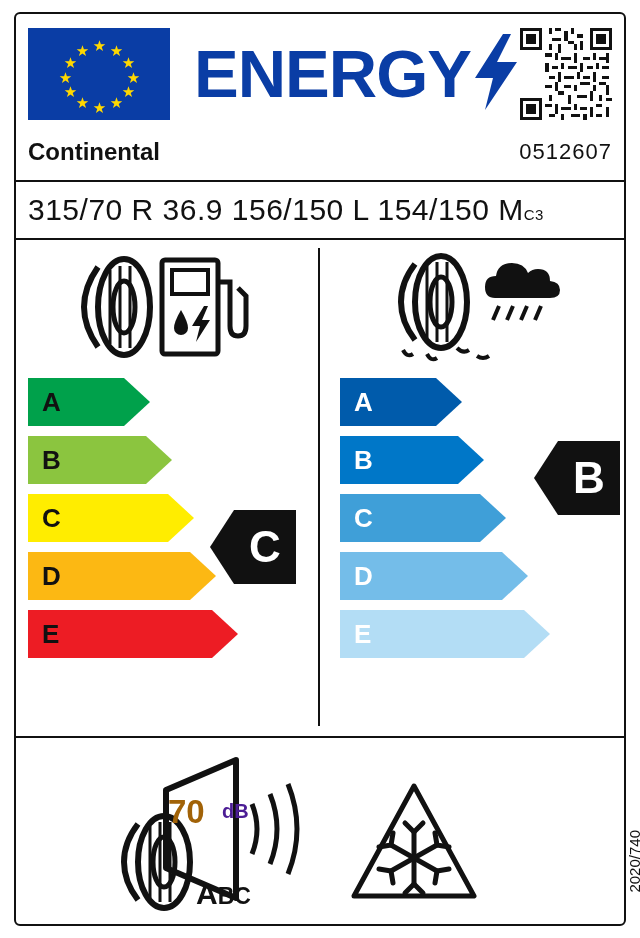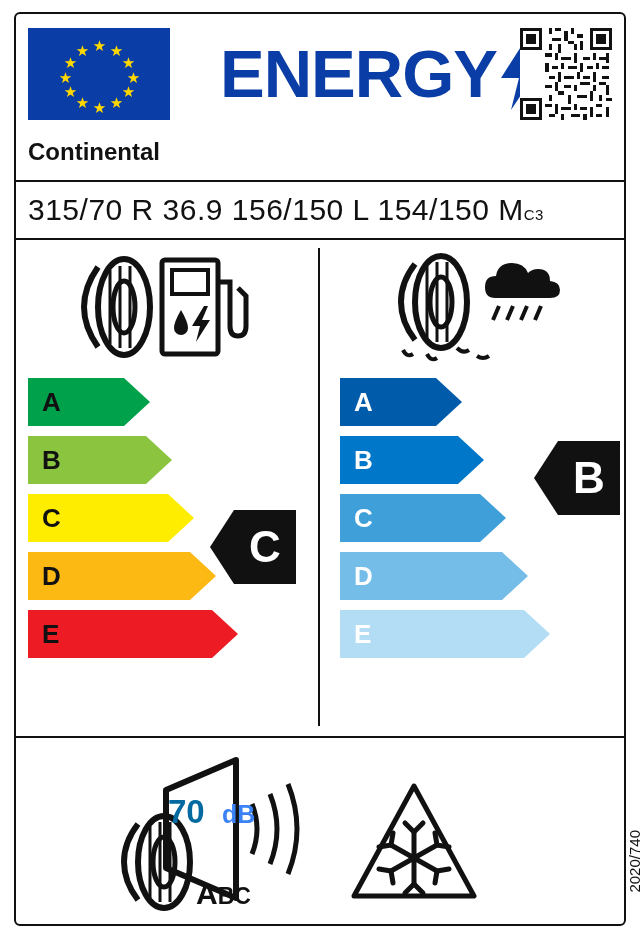--- a/index.html
+++ b/index.html
@@ -43,21 +43,21 @@
     font-size: 15px;
     line-height: 15px;
     width: 15px; height: 15px;
     text-align: center;
   }
   .energy-word {
     font-size: 67px;
     font-weight: bold;
     color: #0a3da5;
     letter-spacing: -1px;
-    margin-left: 50px;
+    margin-left: 24px;
     line-height: 70px;
     font-family: "Liberation Sans", sans-serif;
   }
   .bolt {
     margin-left: 2px;
     flex: none;
   }
   .qr {
     position: absolute;
     right: 0; top: 0;
@@ -184,28 +184,28 @@
   .noise-wrap {
     position: absolute;
     left: 120px; top: 756px;
     width: 220px; height: 160px;
   }
   .db-value {
     position: absolute;
     left: 168px; top: 793px;
     font-size: 33px;
     font-weight: bold;
-    color: #0369a1;
+    color: #a16207;
   }
   .db-unit {
     position: absolute;
     left: 222px; top: 800px;
-    font-size: 25px;
-    font-weight: bold;
-    color: #3b82f6;
+    font-size: 20px;
+    font-weight: bold;
+    color: #4c1d95;
   }
   .noise-class {
     position: absolute;
     left: 196px; top: 877px;
     font-size: 30px;
     font-weight: bold;
     color: #111;
   }
   .noise-class .dim {
     font-size: 23px;
@@ -332,20 +332,21 @@
             <rect x="16" y="27" width="3" height="1"></rect>
           <rect x="20" y="27" width="1" height="2"></rect>
             <rect x="24" y="27" width="2" height="1"></rect>
         </g>
       </svg>
     </div>
   </div>
 
   <div class="brand-row">
     <div class="brand">Continental</div>
+    <div class="model">0512607</div>
   </div>
   <div class="hr1"></div>
 
   <div class="size-line">
     <span>315/70 R 36.9 156/150 L 154/150 M</span><span class="sub">C3</span>
   </div>
   <div class="hr2"></div>
 
   <div class="vdiv"></div>
 

